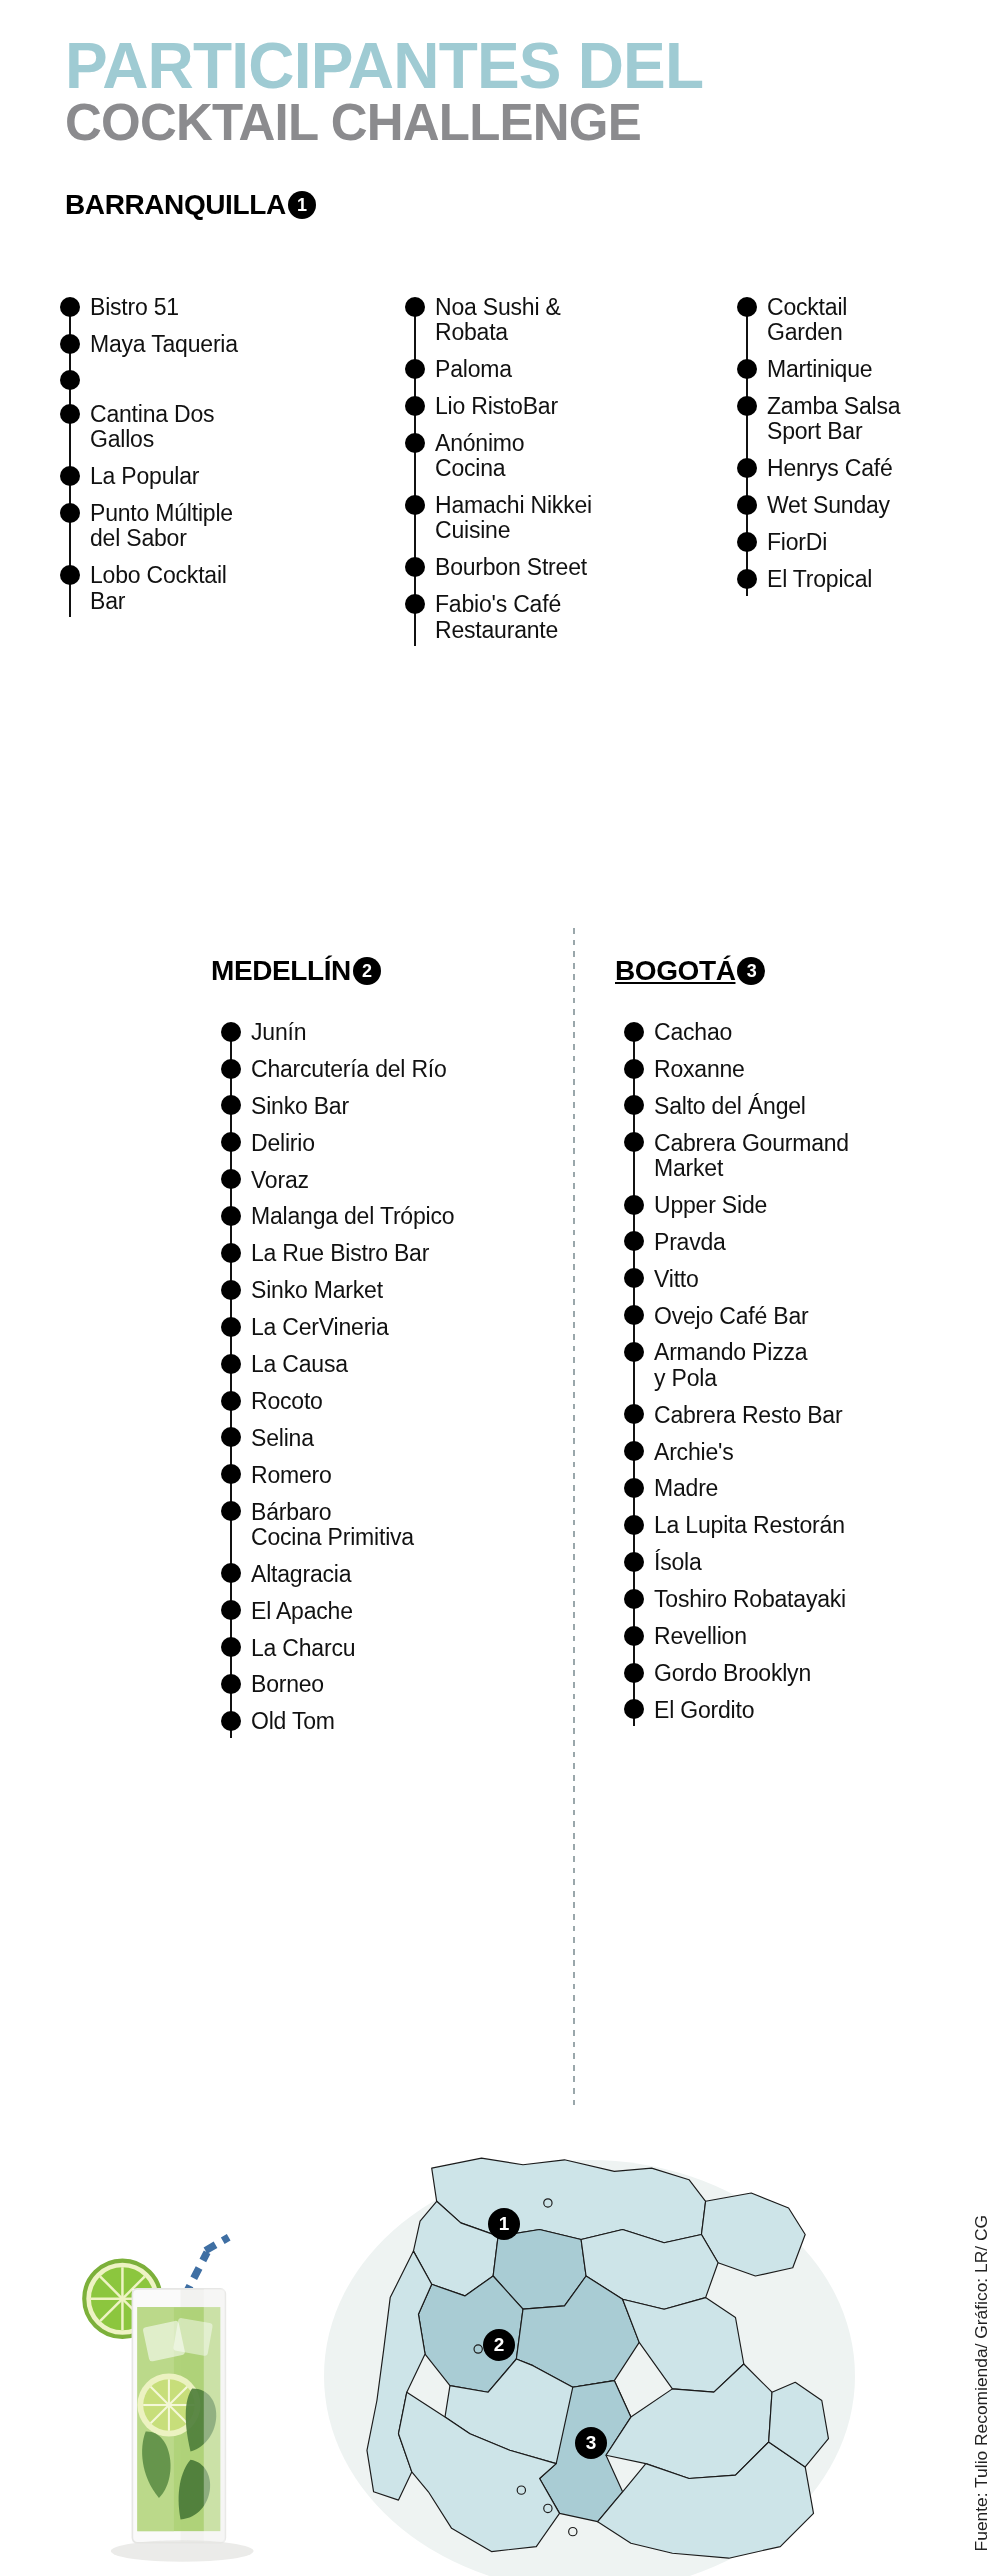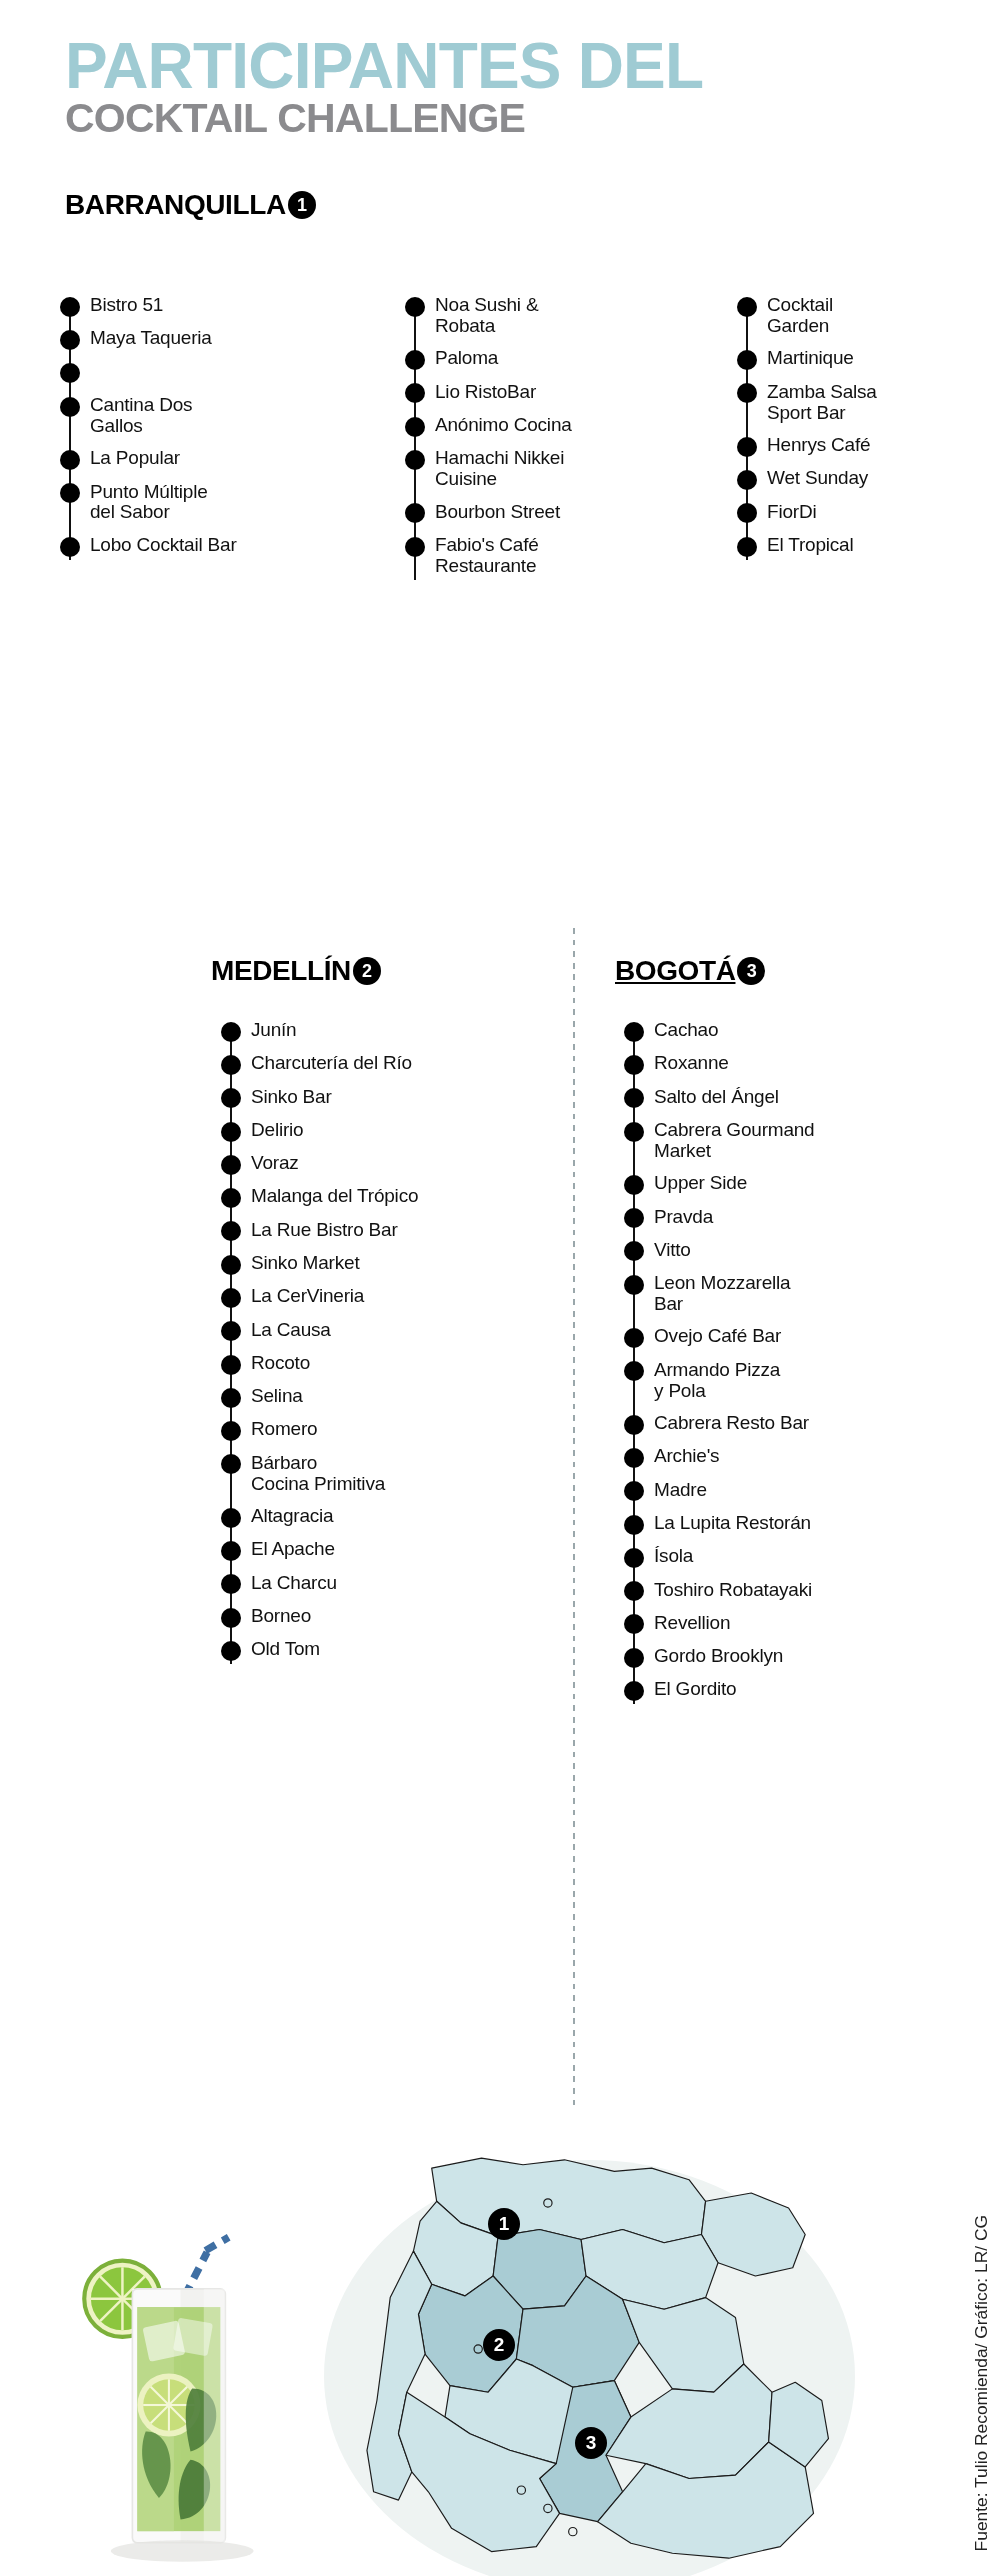--- a/index.html
+++ b/index.html
@@ -15,21 +15,21 @@
   
   .title-block { position: absolute; left: 65px; top: 35px; }
   .title-line1 {
     font-size: 64px;
     font-weight: bold;
     letter-spacing: -0.8px;
     line-height: 0.98;
     color: #9fcbd3;
   }
   .title-line2 {
-    font-size: 41px;
+    font-size: 51px;
     font-weight: bold;
     letter-spacing: -0.8px;
     line-height: 0.98;
     color: #8b8b8e;
   }
 
   
   .city-head {
     position: absolute;
     display: flex;
@@ -76,21 +76,21 @@
   .tl-dot {
     width: 20px; height: 20px;
     border-radius: 50%;
     background: #000;
     flex: none;
     margin-top: 1.7px;
     z-index: 2;
     position: relative;
   }
   .tl-label {
-    font-size: 19px;
+    font-size: 23px;
     line-height: 1.1;
     color: #111;
     margin-left: 10px;
     font-family: "Liberation Sans", sans-serif;
     font-stretch: condensed;
     letter-spacing: -0.2px;
     white-space: pre-line;
   }
 
   
@@ -371,25 +371,20 @@
       <span class="tl-dot"></span>
       <span class="tl-label">Upper Side</span>
     </div>
     <div class="tl-item">
       <span class="tl-dot"></span>
       <span class="tl-label">Pravda</span>
     </div>
     <div class="tl-item">
       <span class="tl-dot"></span>
       <span class="tl-label">Vitto</span>
-    </div>
-    <div class="tl-item">
-      <span class="tl-dot"></span>
-      <span class="tl-label">Leon Mozzarella
-Bar</span>
     </div>
     <div class="tl-item">
       <span class="tl-dot"></span>
       <span class="tl-label">Ovejo Café Bar</span>
     </div>
     <div class="tl-item">
       <span class="tl-dot"></span>
       <span class="tl-label">Armando Pizza
 y Pola</span>
     </div>

